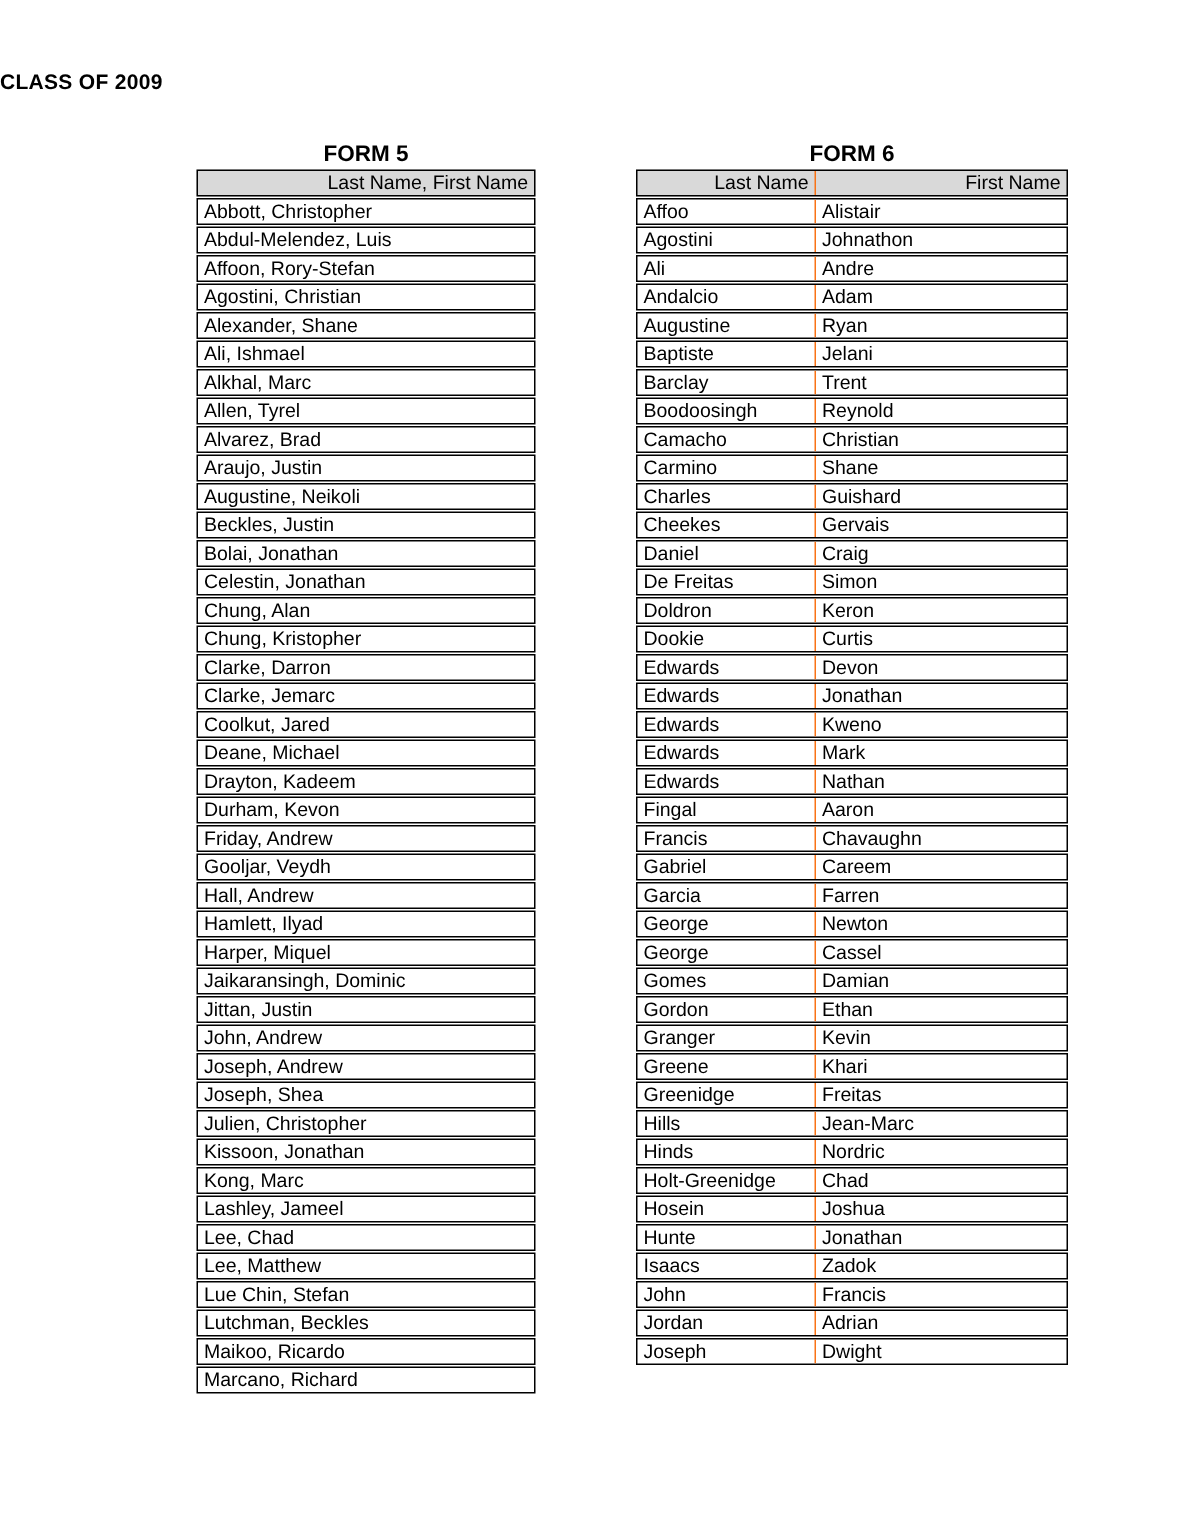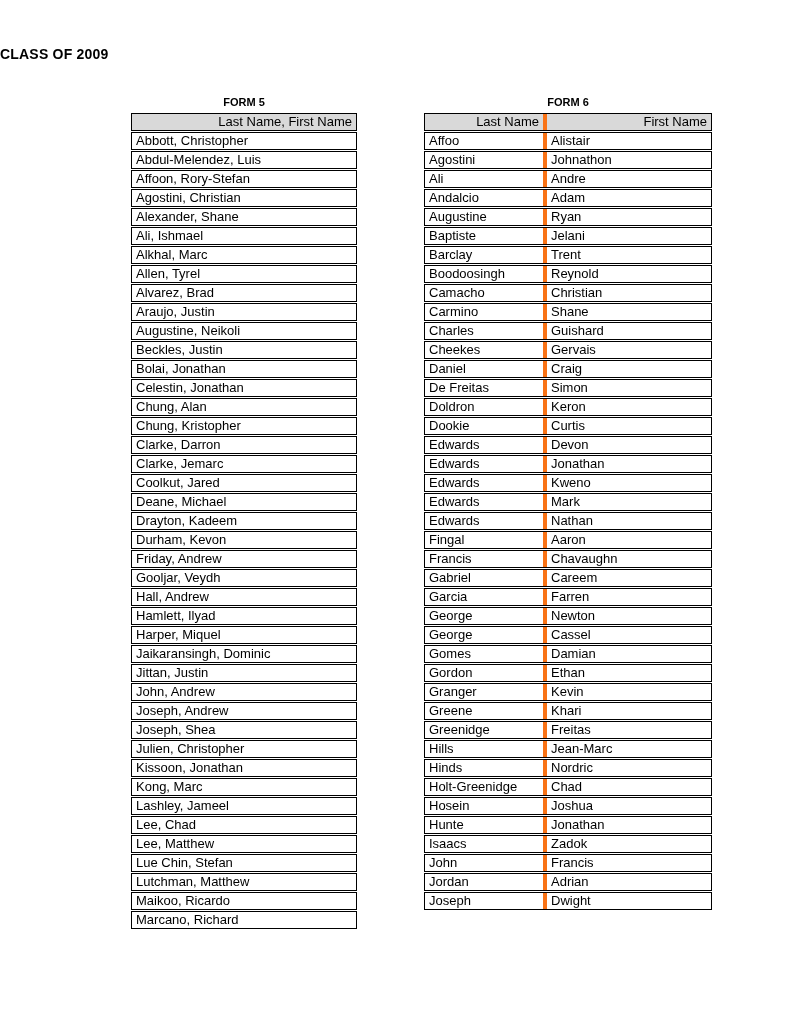--- a/index.html
+++ b/index.html
@@ -26,21 +26,21 @@
     letter-spacing: 0.2px;
   }
   .form-section {
     position: absolute;
     top: 94px;
   }
   .form-section.form5 { left: 131px; width: 226px; }
   .form-section.form6 { left: 424px; width: 288px; }
   .form-heading {
     text-align: center;
-    font-size: 11px;
+    font-size: 15px;
     font-weight: bold;
     height: 17px;
     line-height: 17px;
     margin-bottom: 2px;
   }
   .tbl-header, .tbl-row {
     border: 1px solid #000000;
     margin-bottom: 1px;
     height: 16px;
     line-height: 16px;
@@ -59,21 +59,21 @@
   }
   .cell {
     padding: 0 4px;
     white-space: nowrap;
     overflow: hidden;
   }
   
   .form5 .cell.full { flex: 1; }
   .form5 .hcell.full { flex: 1; padding: 0 4px; }
   
-  .form6 .col-last  { width: 110px; border-right: 4px solid #f97316; }
+  .form6 .col-last  { width: 110px; border-right: 1px solid #f97316; }
   .form6 .col-first { flex: 1; }
 </style>
 </head>
 <body>
 
 <div class="doc-title">CLASS OF 2009</div>
 
 <div class="form-section form5">
   <div class="form-heading">FORM 5</div>
   <div class="tbl-header">
@@ -191,21 +191,21 @@
       <div class="tbl-row">
         <div class="cell full">Lee, Chad</div>
       </div>
       <div class="tbl-row">
         <div class="cell full">Lee, Matthew</div>
       </div>
       <div class="tbl-row">
         <div class="cell full">Lue Chin, Stefan</div>
       </div>
       <div class="tbl-row">
-        <div class="cell full">Lutchman, Matthew</div>
+        <div class="cell full">Lutchman, Beckles</div>
       </div>
       <div class="tbl-row">
         <div class="cell full">Maikoo, Ricardo</div>
       </div>
       <div class="tbl-row">
         <div class="cell full">Marcano, Richard</div>
       </div>
     </div>
 </div>
 

